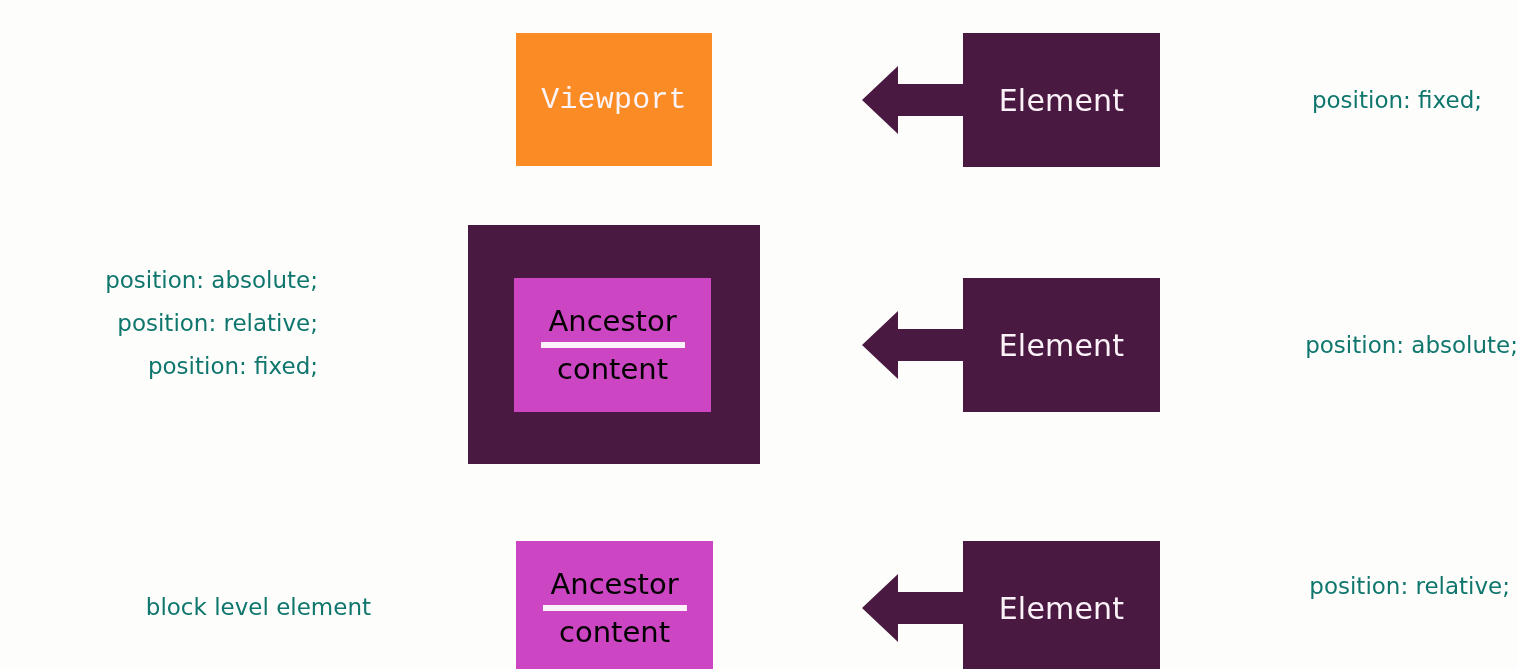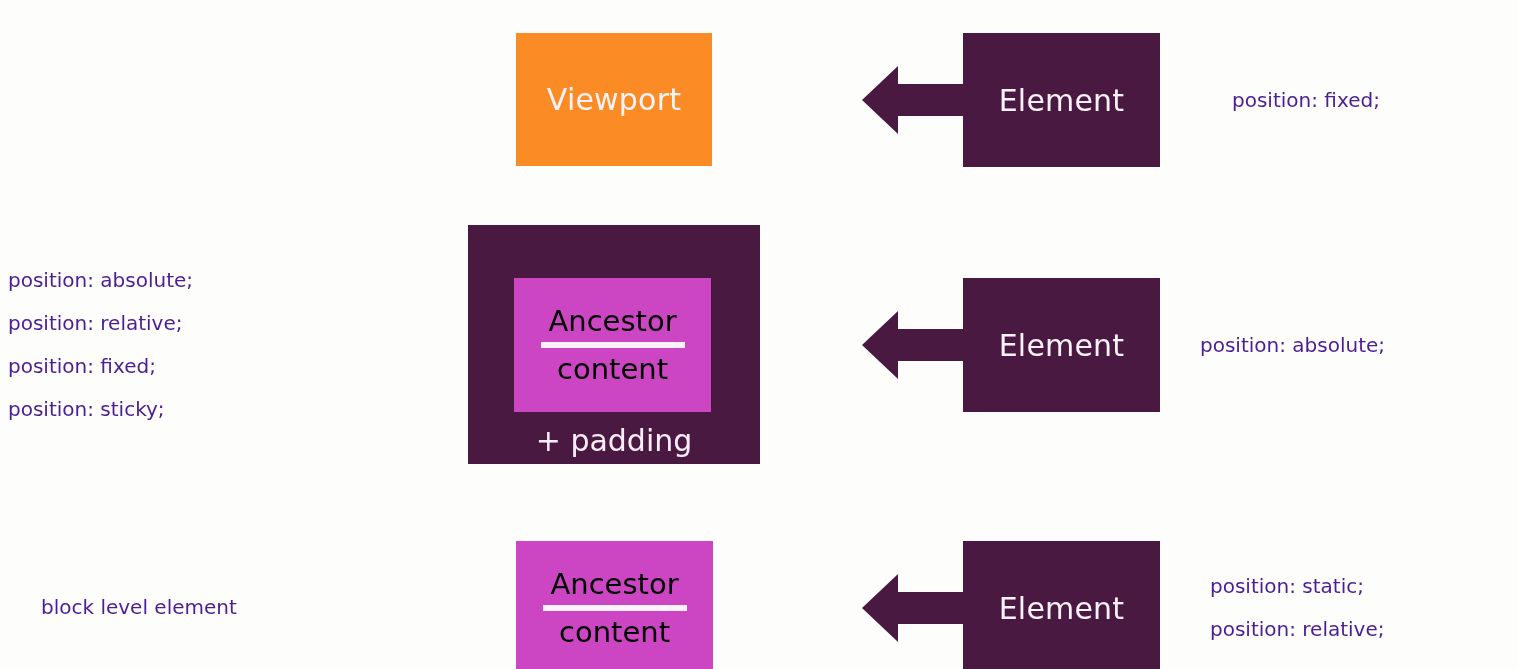--- a/index.html
+++ b/index.html
@@ -21,21 +21,21 @@
       justify-content: center;
       color: #ffffff;
       box-sizing: border-box;
     }
     .box-label {
       font-size: 30px;
       letter-spacing: 0.2px;
       color: #fbf3f8;
     }
     .viewport-box {
-      left: 516px; top: 33px; width: 196px; height: 133px;
+      left: 516px; top: 33px; width: 196px; height: 133px; font-family: Liberation Mono, monospace;
     }
     .element-box {
       width: 197px; height: 134px;
     }
     .ancestor-outer {
       left: 468px; top: 225px; width: 292px; height: 239px;
     }
     .ancestor-inner {
       width: 197px; height: 134px;
       flex-direction: column;
@@ -60,24 +60,24 @@
       font-size: 30px;
       color: #fbeef8;
     }
     .arrow {
       position: absolute;
       width: 104px;
       height: 68px;
     }
     .caption {
       position: absolute;
-      color: #4c1d95;
-      font-size: 20px;
+      color: #0f766e;
+      font-size: 23px;
       line-height: 43px;
-      text-align: left;
+      text-align: right;
       white-space: nowrap;
     }
   </style>
 </head>
 <body>
 
 <div class="box viewport-box" style="background:#fb8b24;">
   <span class="box-label">Viewport</span>
 </div>
 
@@ -90,30 +90,28 @@
 </div>
 
 <div class="caption" style="left:1232px; top:79px; width:250px;">
   <div>position: fixed;</div>
 </div>
 
 <div class="caption" style="left:8px; top:259px; width:310px;">
   <div>position: absolute;</div>
   <div>position: relative;</div>
   <div>position: fixed;</div>
-  <div>position: sticky;</div>
 </div>
 
 <div class="box ancestor-outer" style="background:#4a1942;">
   <div class="box ancestor-inner" style="position:absolute; left:46px; top:53px; background:#cc45c2;">
     <span class="stacked-label">Ancestor</span>
     <div class="divider-bar"></div>
     <span class="stacked-label">content</span>
   </div>
-  <div class="padding-label">+ padding</div>
 </div>
 
 <svg class="arrow" style="left:862px; top:311px;" viewBox="0 0 104 68">
   <polygon points="0,34 36,0 36,18 104,18 104,50 36,50 36,68" fill="#4a1942"></polygon>
 </svg>
 
 <div class="box element-box" style="left:963px; top:278px; background:#4a1942;">
   <span class="box-label">Element</span>
 </div>
 
@@ -133,15 +131,14 @@
 
 <svg class="arrow" style="left:862px; top:574px;" viewBox="0 0 104 68">
   <polygon points="0,34 36,0 36,18 104,18 104,50 36,50 36,68" fill="#4a1942"></polygon>
 </svg>
 
 <div class="box element-box" style="left:963px; top:541px; background:#4a1942;">
   <span class="box-label">Element</span>
 </div>
 
 <div class="caption" style="left:1210px; top:565px; width:300px;">
-  <div>position: static;</div>
   <div>position: relative;</div>
 </div>
 
 </body></html>

